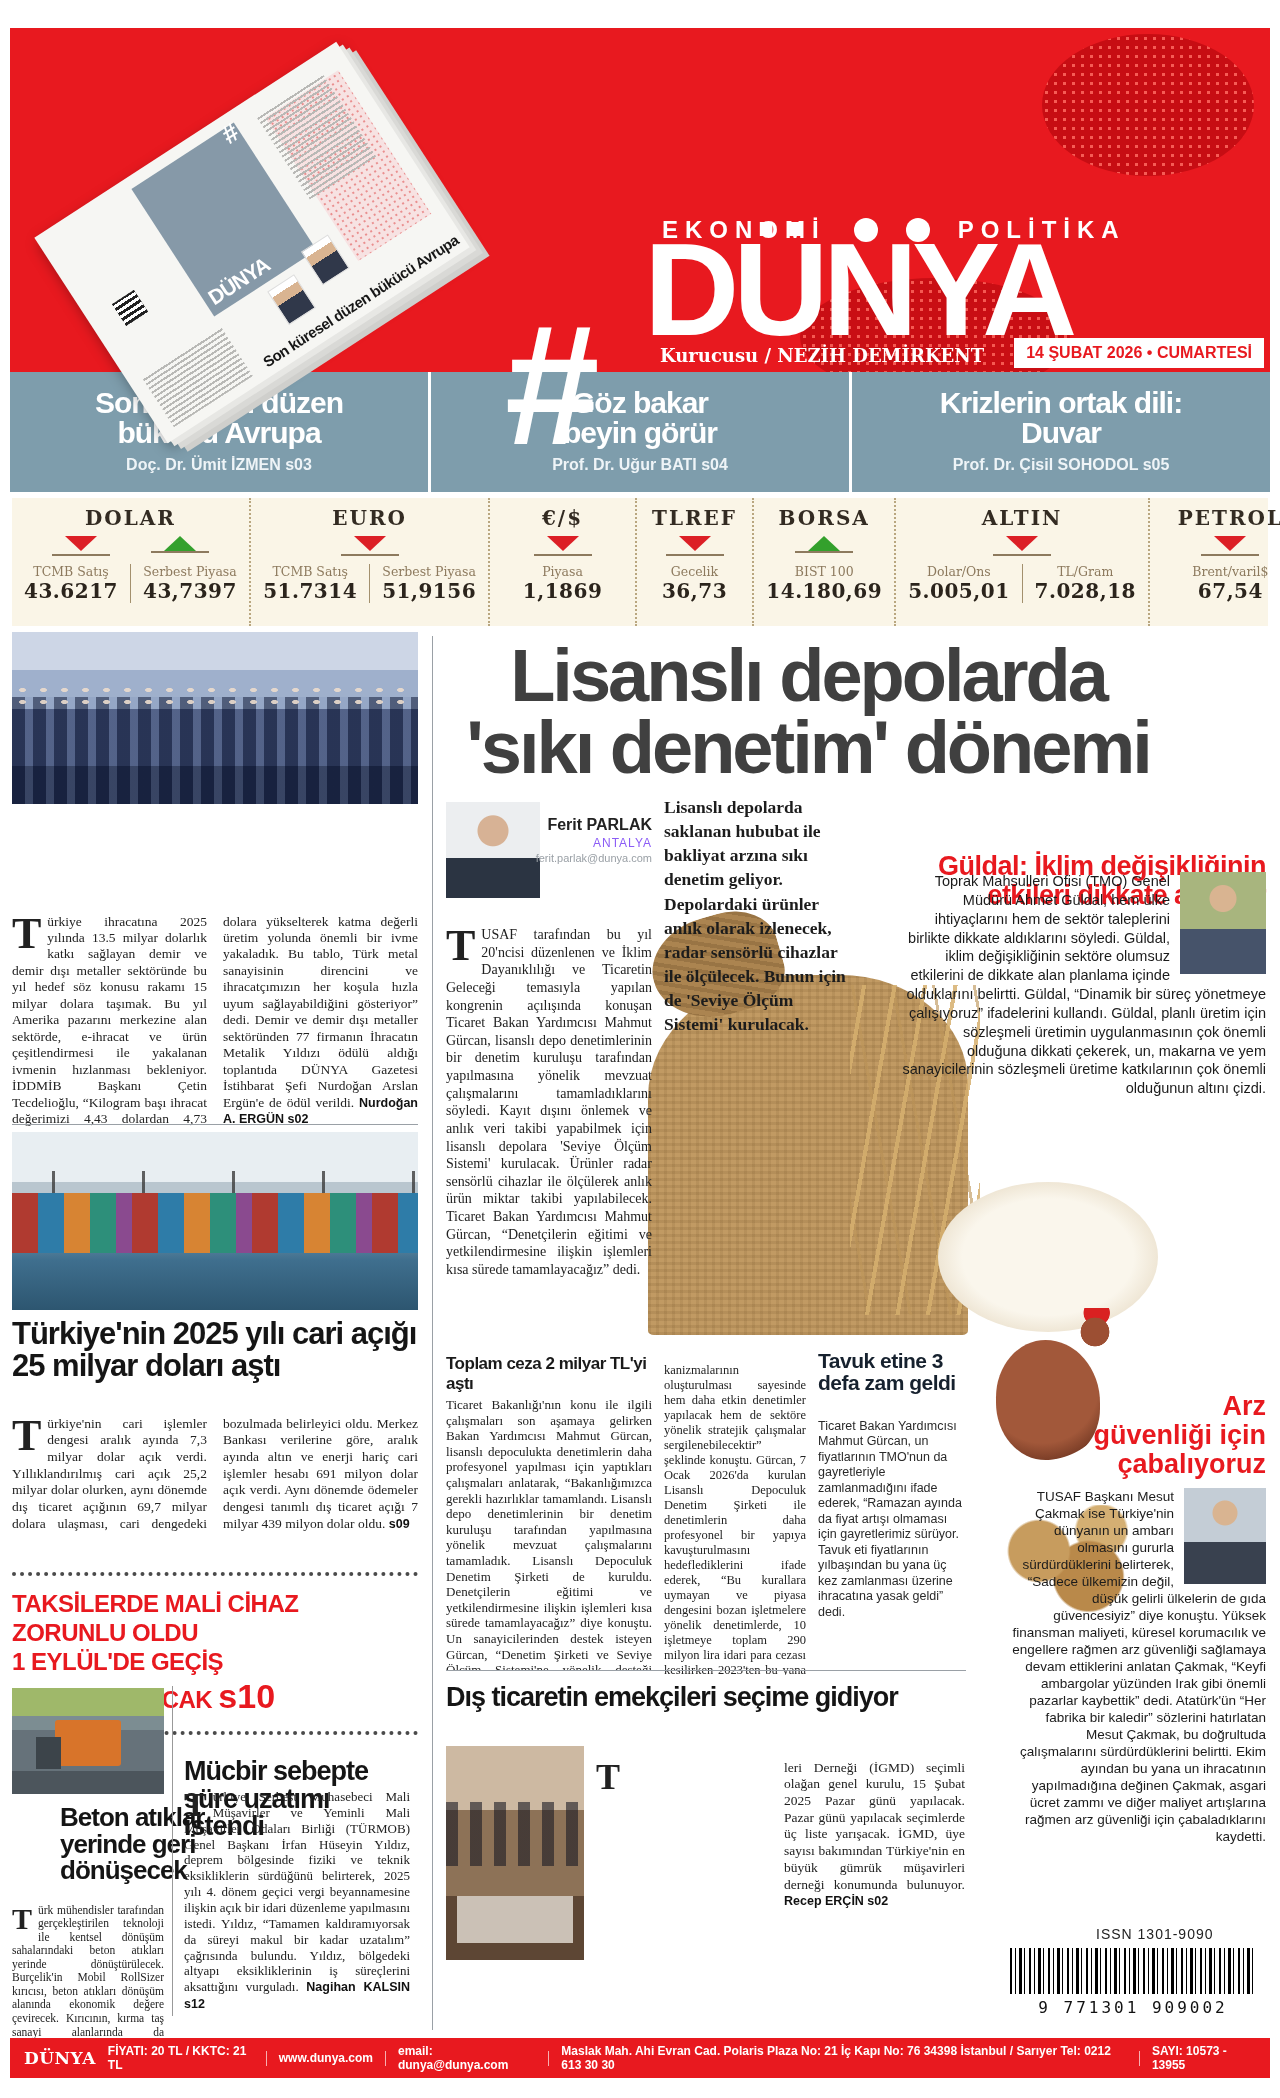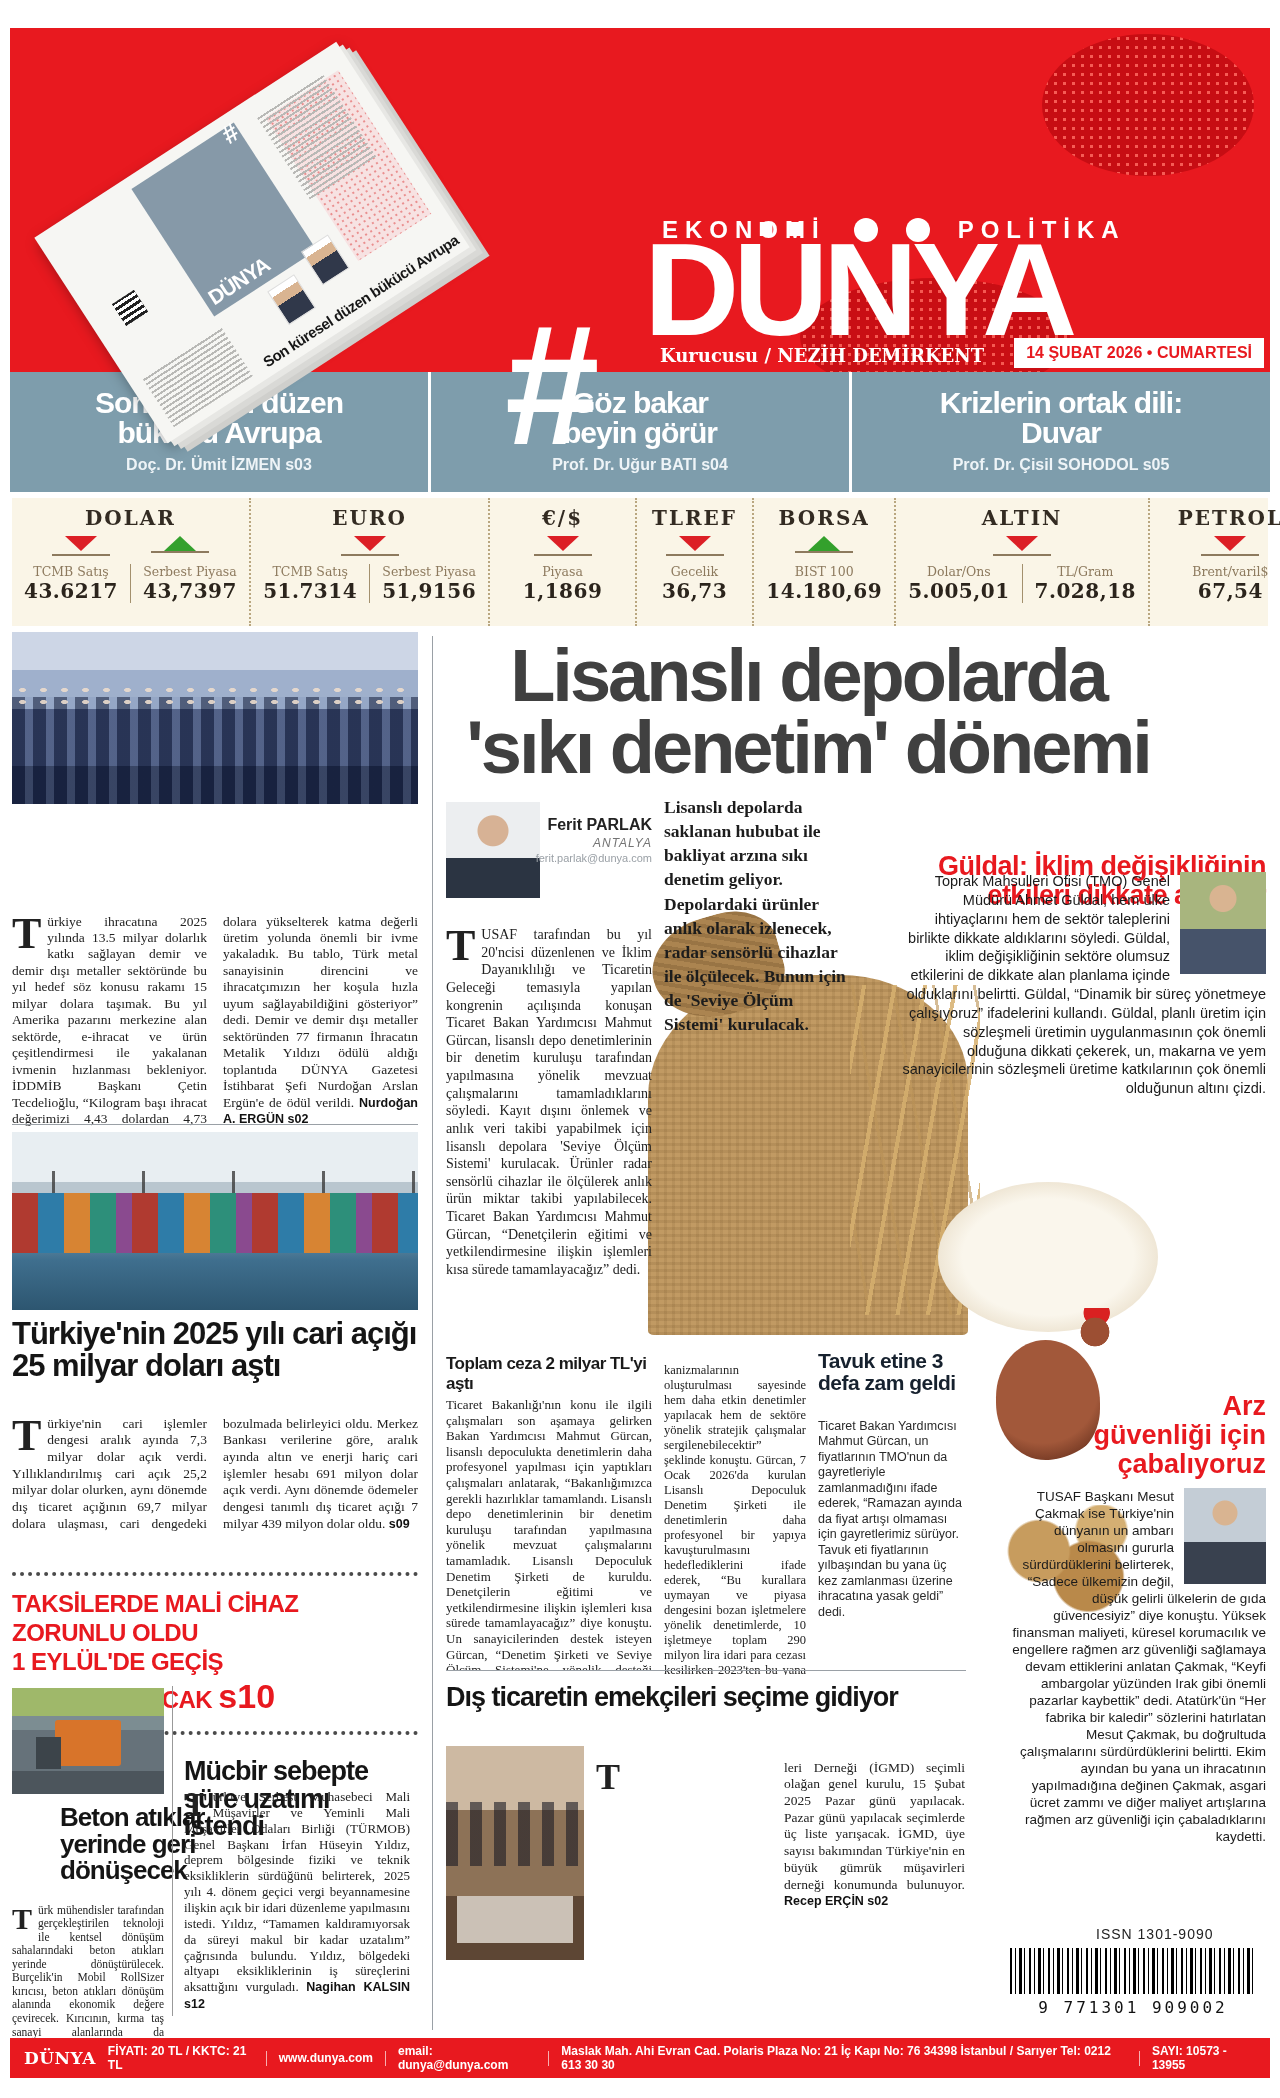--- a/index.html
+++ b/index.html
@@ -111,21 +111,21 @@
 
   
   .lead-head{left:350px;top:640px;width:916px;text-align:center;font-size:74px;font-weight:800;
              letter-spacing:-3px;line-height:.97;color:#404040;}
   .byline{left:446px;top:802px;width:206px;height:100px;}
   .byline .bphoto{position:absolute;left:0;top:0;width:94px;height:96px;
     background:radial-gradient(circle at 50% 30%,#d7b295 15px,transparent 16px),
                linear-gradient(#eceef0 0 58%,#2b3442 58%);}
   .byline .btext{position:absolute;right:0;top:14px;text-align:right;}
   .b-name{font-weight:800;font-size:16px;color:#222;}
-  .b-city{font-size:12px;color:#737373;letter-spacing:1px;margin-top:2px;font-style:italic;}
+  .b-city{font-size:12px;color:#8b5cf6;letter-spacing:1px;margin-top:2px;}
   .b-mail{font-size:11px;color:#9aa0a6;margin-top:2px;}
   .lead-intro{left:664px;top:795px;width:192px;font-family:"Liberation Serif",serif;font-weight:700;
               font-size:17.5px;line-height:1.38;color:#1c1c1c;z-index:2;}
   .lead-body{left:446px;top:912px;width:206px;height:436px;font-size:14px;line-height:1.26;overflow:hidden;}
   .lead-subhead{left:446px;top:1354px;width:206px;font-weight:800;font-size:17px;letter-spacing:-0.5px;}
   .lead-body2{left:446px;top:1384px;width:206px;height:274px;font-size:13px;line-height:1.2;overflow:hidden;}
   .lead-body3{left:664px;top:1350px;width:142px;height:312px;font-size:12.5px;line-height:1.2;overflow:hidden;}
   .tavuk-title{left:818px;top:1350px;width:152px;font-size:21px;line-height:1.05;letter-spacing:-0.5px;color:#16212e;}
   .tavuk-body{left:818px;top:1406px;width:150px;height:230px;font-family:"Liberation Sans",sans-serif;
               font-size:12.5px;line-height:1.24;text-align:left;color:#2a2a2a;overflow:hidden;}

